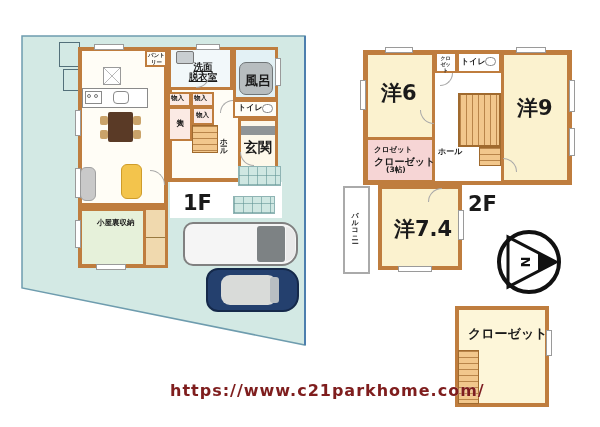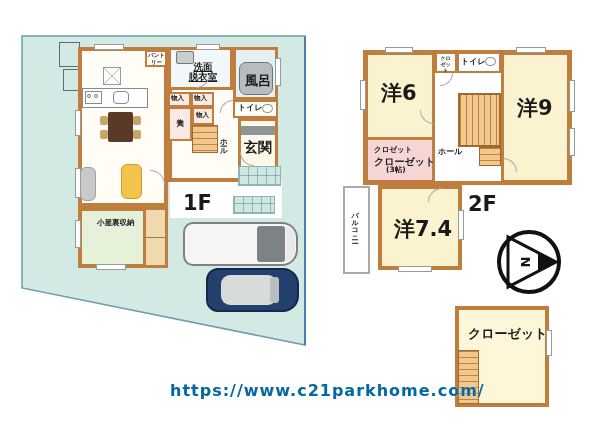--- a/index.html
+++ b/index.html
@@ -23,21 +23,21 @@
   .arc-bl{border-left:1px solid #a9a9a9;border-bottom:1px solid #a9a9a9;border-bottom-left-radius:100%;}
   .arc-br{border-right:1px solid #a9a9a9;border-bottom:1px solid #a9a9a9;border-bottom-right-radius:100%;}
   .stairsV{background:#f2c78c;background-image:repeating-linear-gradient(to bottom,#b9854a 0 1px,transparent 1px 6px);}
   .stairsH{background:#f2c78c;background-image:repeating-linear-gradient(to right,#b9854a 0 1px,transparent 1px 6px);}
   .tiles{background-color:#cfe7e2;
          background-image:repeating-linear-gradient(0deg,rgba(100,150,150,.6) 0 1px,transparent 1px 9px),
                           repeating-linear-gradient(90deg,rgba(100,150,150,.6) 0 1px,transparent 1px 9px);}
   .xbox{background-image:linear-gradient(45deg,transparent calc(50% - .5px),#b9b9b9 calc(50% - .5px) calc(50% + .5px),transparent calc(50% + .5px)),
                          linear-gradient(-45deg,transparent calc(50% - .5px),#b9b9b9 calc(50% - .5px) calc(50% + .5px),transparent calc(50% + .5px));
         background-color:#fff;border:1px solid #9a9a9a;}
-  .watermark{position:absolute;color:#0369a1;font-size:16px;font-weight:bold;letter-spacing:1px;
+  .watermark{position:absolute;color:#7f1d1d;font-size:16px;font-weight:bold;letter-spacing:1px;
              text-shadow:0 0 1px #ededed;}
 </style>
 </head>
 <body>
 
 <div id="canvas">
 
   <svg class="abs" style="left:0;top:0;width:600px;height:427px;" viewBox="0 0 600 427">
     <polygon points="22,36 305,36 305,345 22,288" fill="#d3e9e4" stroke="#6e9cae" stroke-width="1.5"></polygon>
     <line x1="305" y1="36" x2="305" y2="345" stroke="#4d7fae" stroke-width="2"></line>

